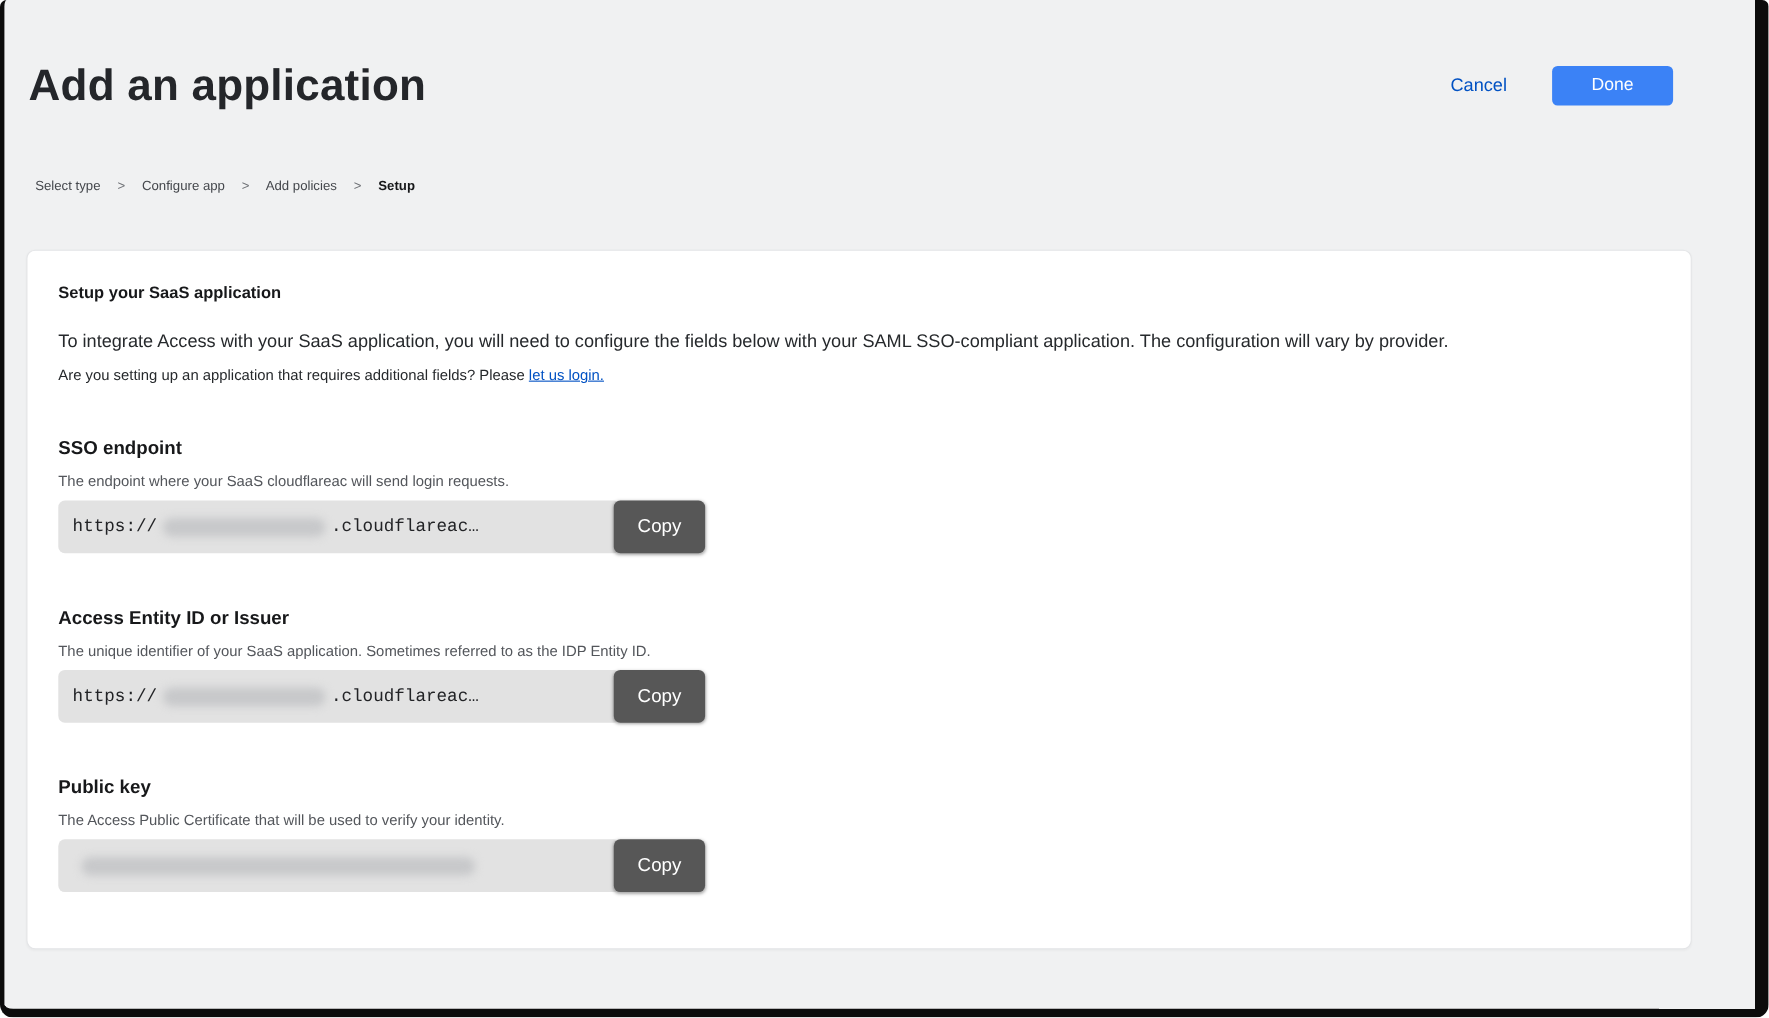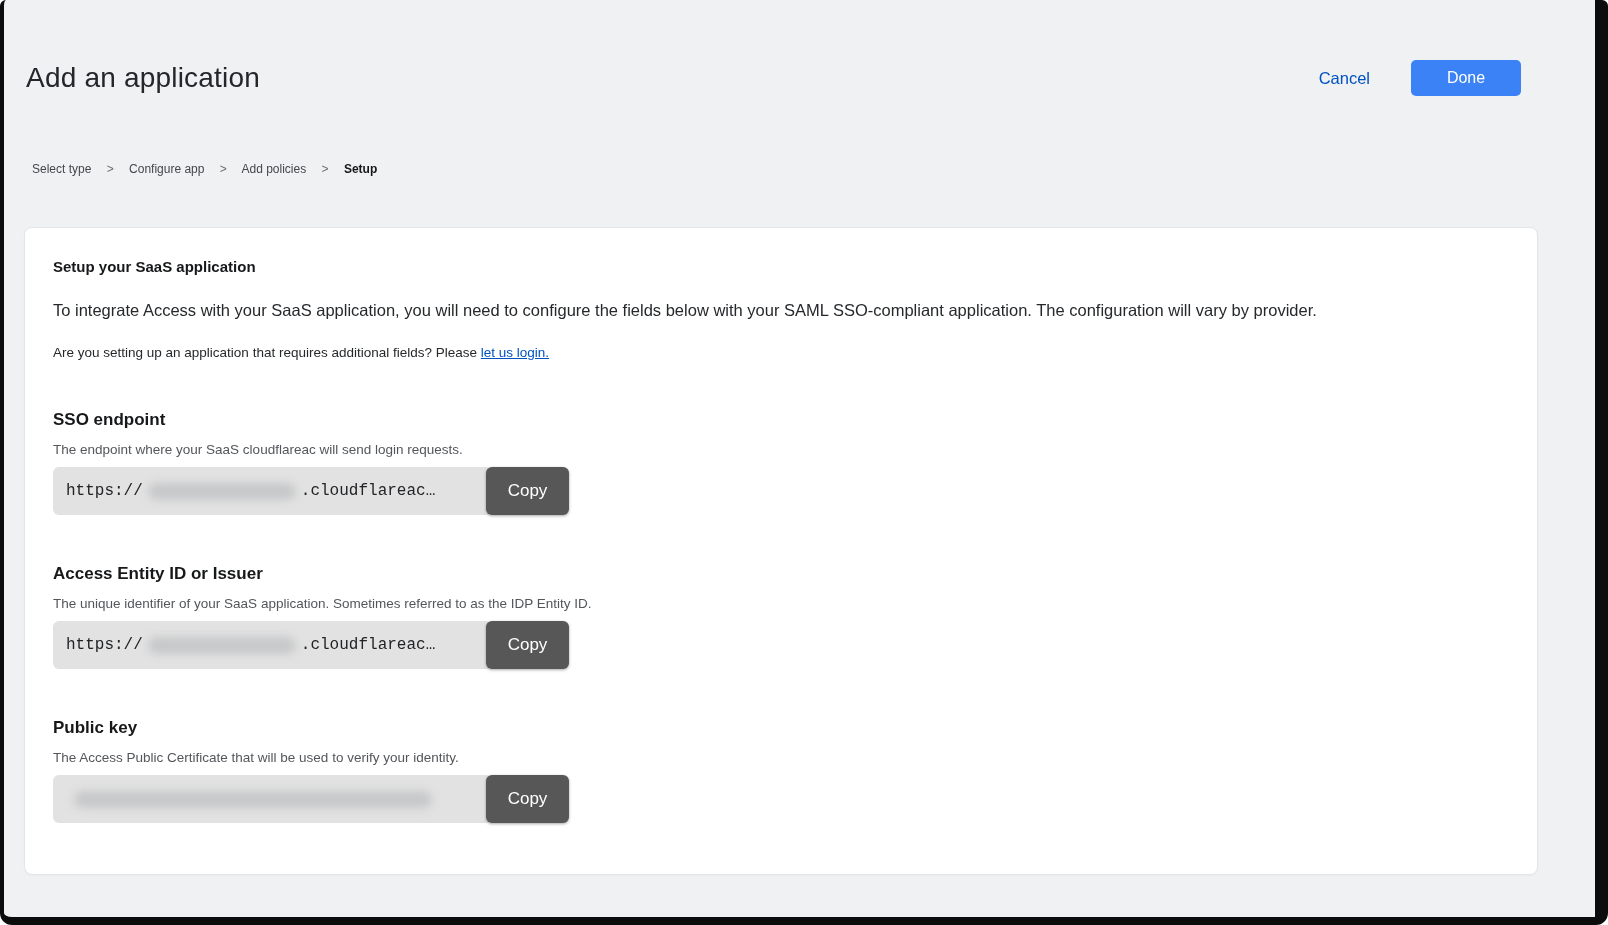--- a/index.html
+++ b/index.html
@@ -18,21 +18,21 @@
   }
 
   .page { padding: 0 0 0 20px; }
 
   
   .page-header {
     display: flex; justify-content: space-between; align-items: center;
     margin: 58px 74px 0 2px;
   }
   .page-title {
-    margin: 0; font-size: 28px; font-weight: 400;
+    margin: 0; font-size: 40px; font-weight: 700;
     color: #24262a; letter-spacing: 0.2px; line-height: 40px;
   }
   .header-actions { display: flex; align-items: center; }
   .cancel-link {
     color: #0051c3; font-size: 16.5px; text-decoration: none;
     margin-right: 41px; cursor: pointer;
   }
   .done-btn {
     width: 110px; height: 36px;
     background: #3b82f6; color: #ffffff;
@@ -57,41 +57,41 @@
     border: 1px solid #e4e5e7;
     border-radius: 8px;
     padding: 30px 28px 51px 28px;
     box-shadow: 0 1px 2px rgba(0,0,0,0.03);
   }
   .card-title {
     margin: 0 0 24px 0;
     font-size: 15px; font-weight: 700; color: #17181a;
   }
   .card-intro {
-    margin: 0 0 24px 0;
+    margin: 0 0 12px 0;
     font-size: 16.5px; color: #26292c; line-height: 22px;
   }
   .card-note {
     margin: 0 0 50px 0;
     font-size: 13.5px; color: #26292c;
   }
   .note-link { color: #0051c3; text-decoration: underline; cursor: pointer; }
 
   
   .field { margin-bottom: 49px; }
   .field:last-child { margin-bottom: 0; }
   .field-label {
     margin: 0 0 12px 0;
     font-size: 17px; font-weight: 700; color: #17181a;
   }
   .field-desc {
     margin: 0 0 10px 0;
     font-size: 13.5px; color: #53565b;
   }
-  .copy-row { display: flex; width: 516px; height: 48px; }
+  .copy-row { display: flex; width: 588px; height: 48px; }
   .copy-value {
     flex: 1; display: flex; align-items: center;
     background: #e2e2e2;
     border-radius: 6px;
     padding-left: 13px; padding-right: 2px;
     font-family: "Liberation Mono", "DejaVu Sans Mono", monospace;
     font-size: 16px; color: #222326;
     overflow: hidden; white-space: nowrap;
   }
   .redact {

